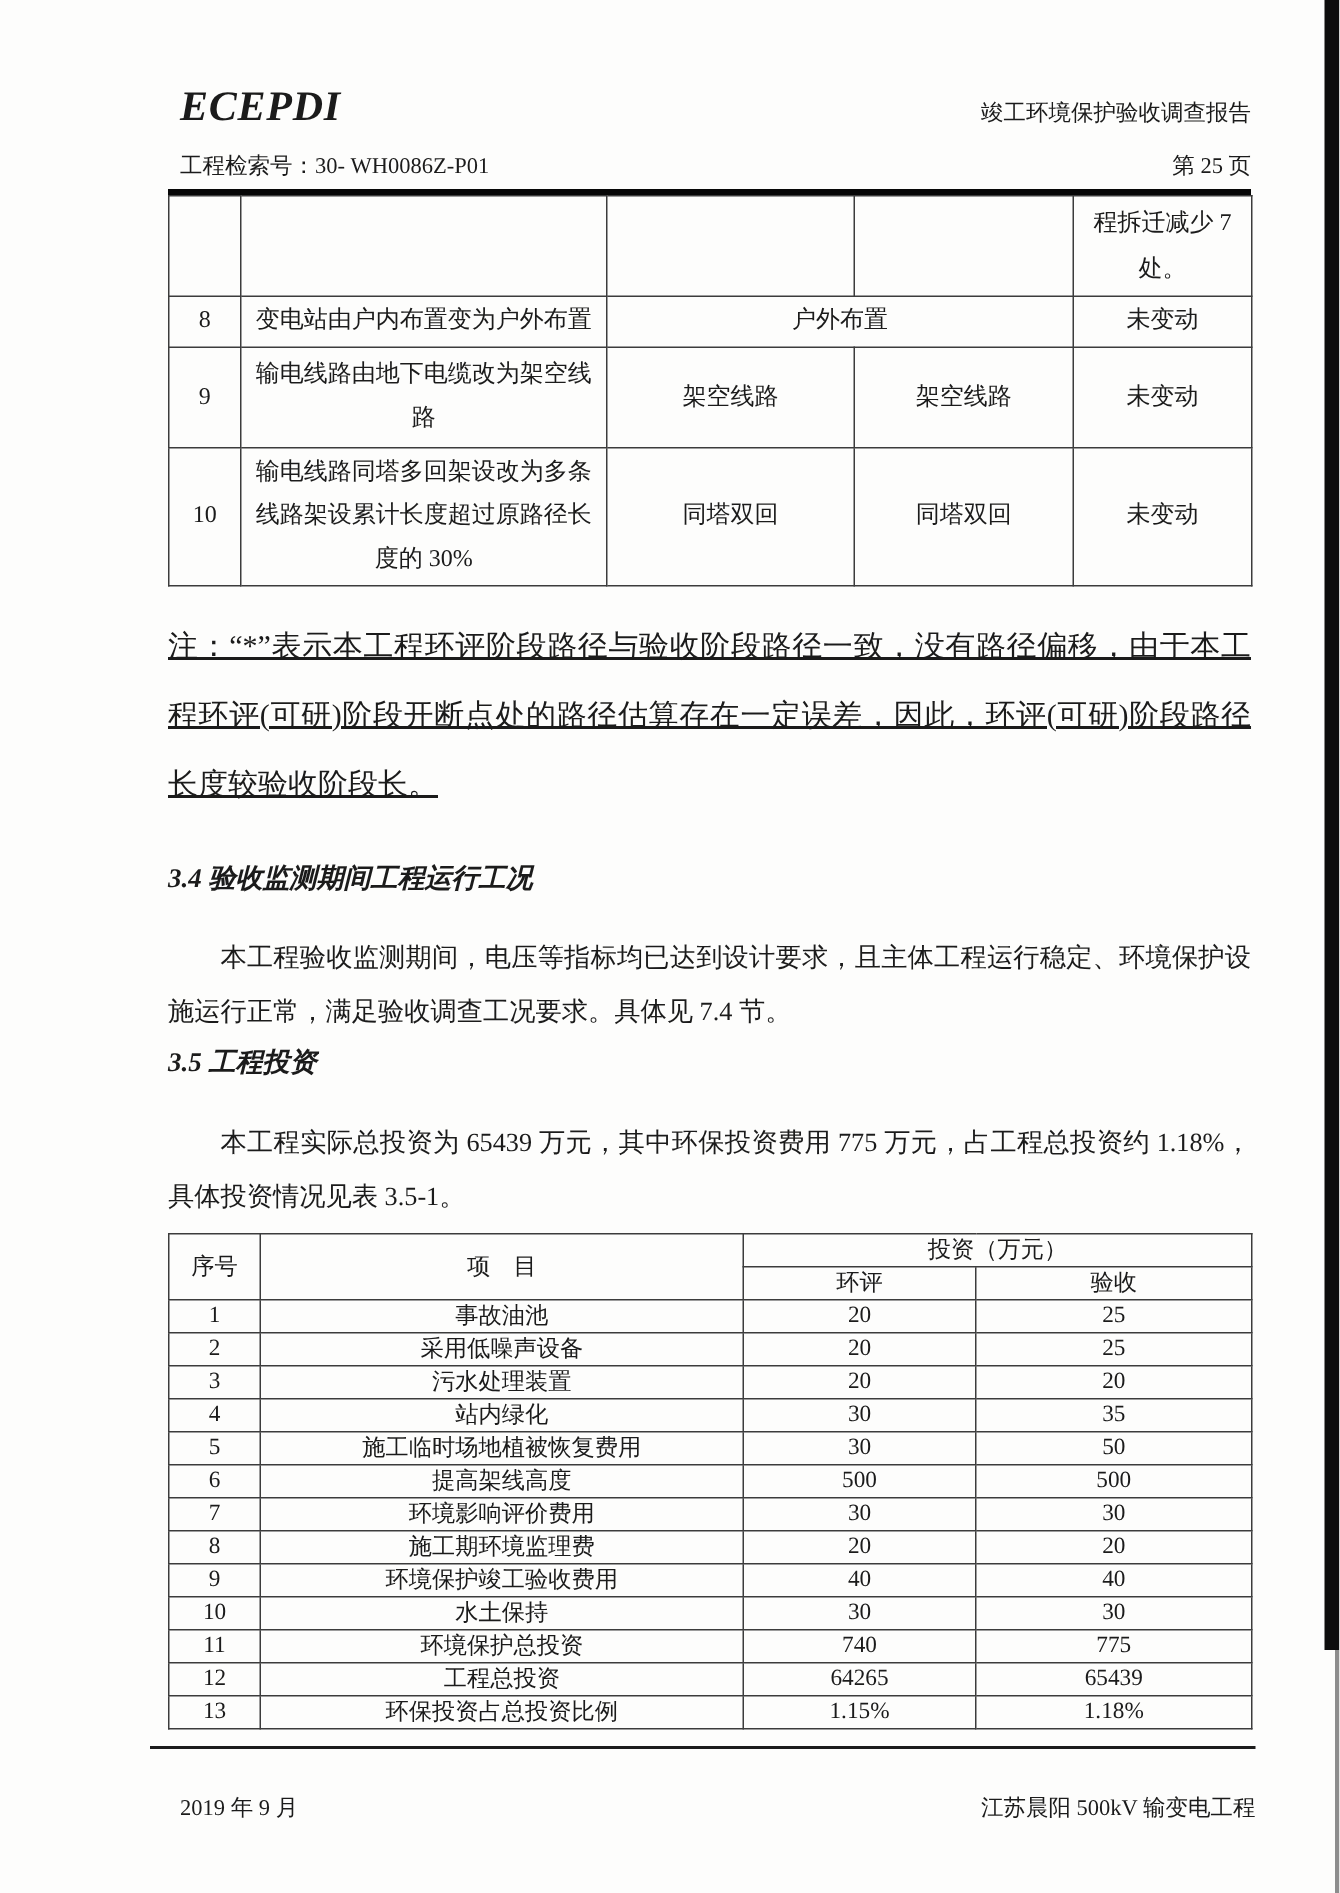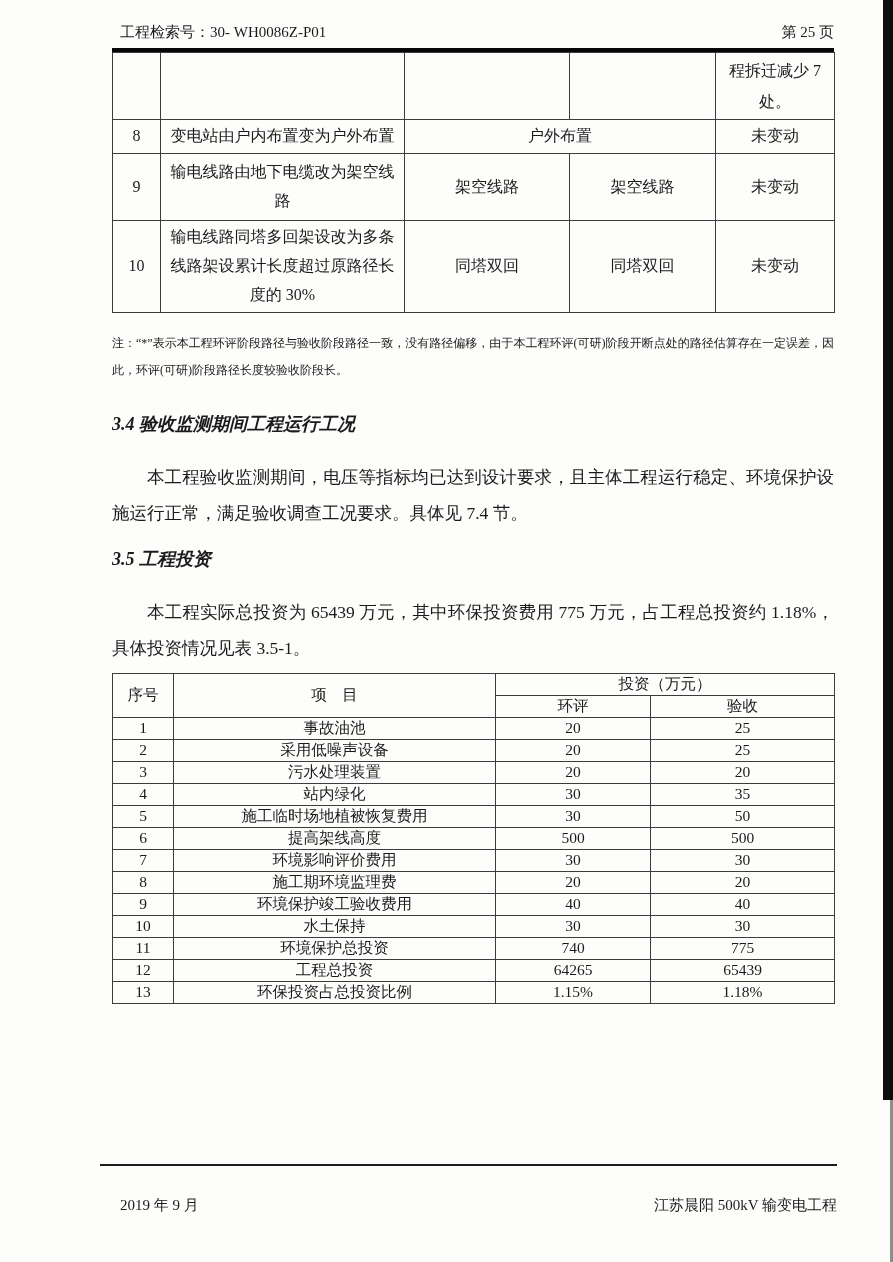--- a/index.html
+++ b/index.html
@@ -10,38 +10,38 @@
   }
   
   .scan-bar  { position:absolute; top:0; right:0; width:10px; height:1100px; background:#0d0d0d; }
   .scan-thin { position:absolute; top:1100px; right:0; width:3px; height:162px; background:#8d8d8d; }
 
   .content { position:absolute; left:112px; top:0; width:722px; }
 
   .hdr-row1 { display:flex; justify-content:space-between; align-items:flex-end; margin-top:56px; }
   .logo { font-size:28px; font-weight:bold; font-style:italic; letter-spacing:.5px; padding-left:8px; }
   .report-title { font-size:15px; padding-bottom:3px; }
-  .hdr-row2 { display:flex; justify-content:space-between; font-size:15px; margin-top:23px; padding-left:8px; }
+  .hdr-row2 { display:flex; justify-content:space-between; font-size:15px; margin-top:13px; padding-left:8px; }
   .hdr-rule { height:4px; background:#070707; margin-top:6px; }
 
   table { border-collapse:collapse; table-layout:fixed; width:722px; }
   td, th { border:1.5px solid #3c3c3c; text-align:center; vertical-align:middle; font-weight:normal; }
 
   .change { font-size:16px; }
   .change td { line-height:1.8; padding:2px 6px; }
   .r-cont { height:62px; } .r-cont td { line-height:1.95; }
   .r-8 { height:33px; }
   .r-9 { height:67px; }
   .r-10 { height:81px; }
 
-  .note { font-size:12px; line-height:2.3; margin-top:17px; text-align:justify; }
+  .note { font-size:20px; line-height:2.3; margin-top:17px; text-align:justify;text-decoration:underline; }
 
   .h-sec { font-size:18px; font-weight:bold; line-height:1.35;font-style:italic; }
   .h-34 { margin-top:27px; }
-  .h-35 { margin-top:15px; }
+  .h-35 { margin-top:3px; }
   .para { font-size:17.5px; line-height:2.05; text-indent:2em; text-align:justify; margin-top:24px; }
 
   .caption { text-align:center; font-weight:bold; font-size:17px; margin-top:5px; }
 
   .invest { font-size:15.5px; margin-top:6px; }
   .invest td, .invest th { padding:0 4px; }
   .invest .hrow { height:20px; }
   .invest tbody tr { height:22px; }
 
   .footer {
@@ -54,20 +54,24 @@
 </style>
 </head>
 <body>
 
 <div class="page">
   <div class="scan-bar"></div>
   <div class="scan-thin"></div>
 
   <div class="content">
 
+    <div class="hdr-row1">
+      <span class="logo">ECEPDI</span>
+      <span class="report-title">竣工环境保护验收调查报告</span>
+    </div>
     <div class="hdr-row2">
       <span>工程检索号：30- WH0086Z-P01</span>
       <span>第 25 页</span>
     </div>
     <div class="hdr-rule"></div>
 
     <table class="change">
       <colgroup>
         <col style="width:48px">
           <col style="width:244px">

